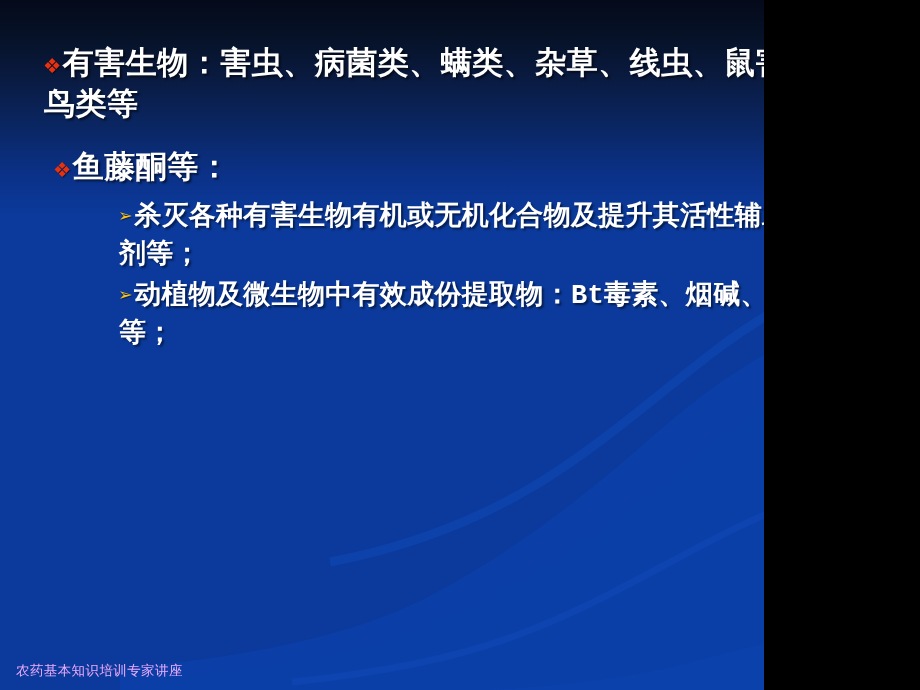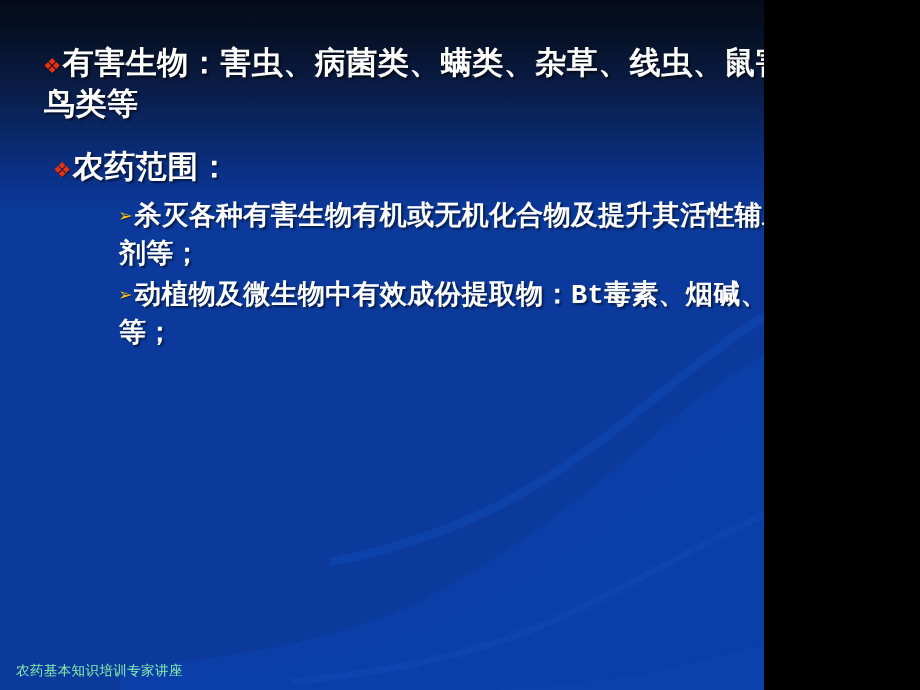--- a/index.html
+++ b/index.html
@@ -90,21 +90,21 @@
     left: 92px;
     top: 198px;
     width: 812px;
   }
   .scope-item { margin-bottom: 2px; }
 
   #footer-title {
     position: absolute;
     left: 16px;
     bottom: 10px;
-    color: #86efac;
+    color: #f0abfc;
     font-size: 13.5px;
     letter-spacing: 0.4px;
     white-space: nowrap;
   }
   #footer-page {
     position: absolute;
     right: 22px;
     bottom: 10px;
     color: #e5e5e5;
     font-size: 13.5px;
@@ -129,21 +129,21 @@
     <path d="M920,618 C848,624 772,640 700,660 C634,678 560,686 486,690 L920,690 Z" fill="#0c44b2" opacity="0.30"></path>
   </svg>
 
   <div id="content">
 
     <div id="block-harmful" class="lvl1">
       <span class="marker">❖</span><span>有害生物：害虫、病菌类、螨类、杂草、线虫、鼠害及有害鸟类等</span>
     </div>
 
     <div id="block-scope-head" class="lvl1">
-      <span class="marker">❖</span><span>农药范围：</span>
+      <span class="marker">❖</span><span>鱼藤酮等：</span>
     </div>
 
     <div id="block-scope-list">
 
       <div class="lvl2 scope-item">
         <span class="marker">➢</span><span>杀灭各种有害生物有机或无机化合物及提升其活性辅助剂、增效剂等；</span>
       </div>
 
 
       <div class="lvl2 scope-item">

